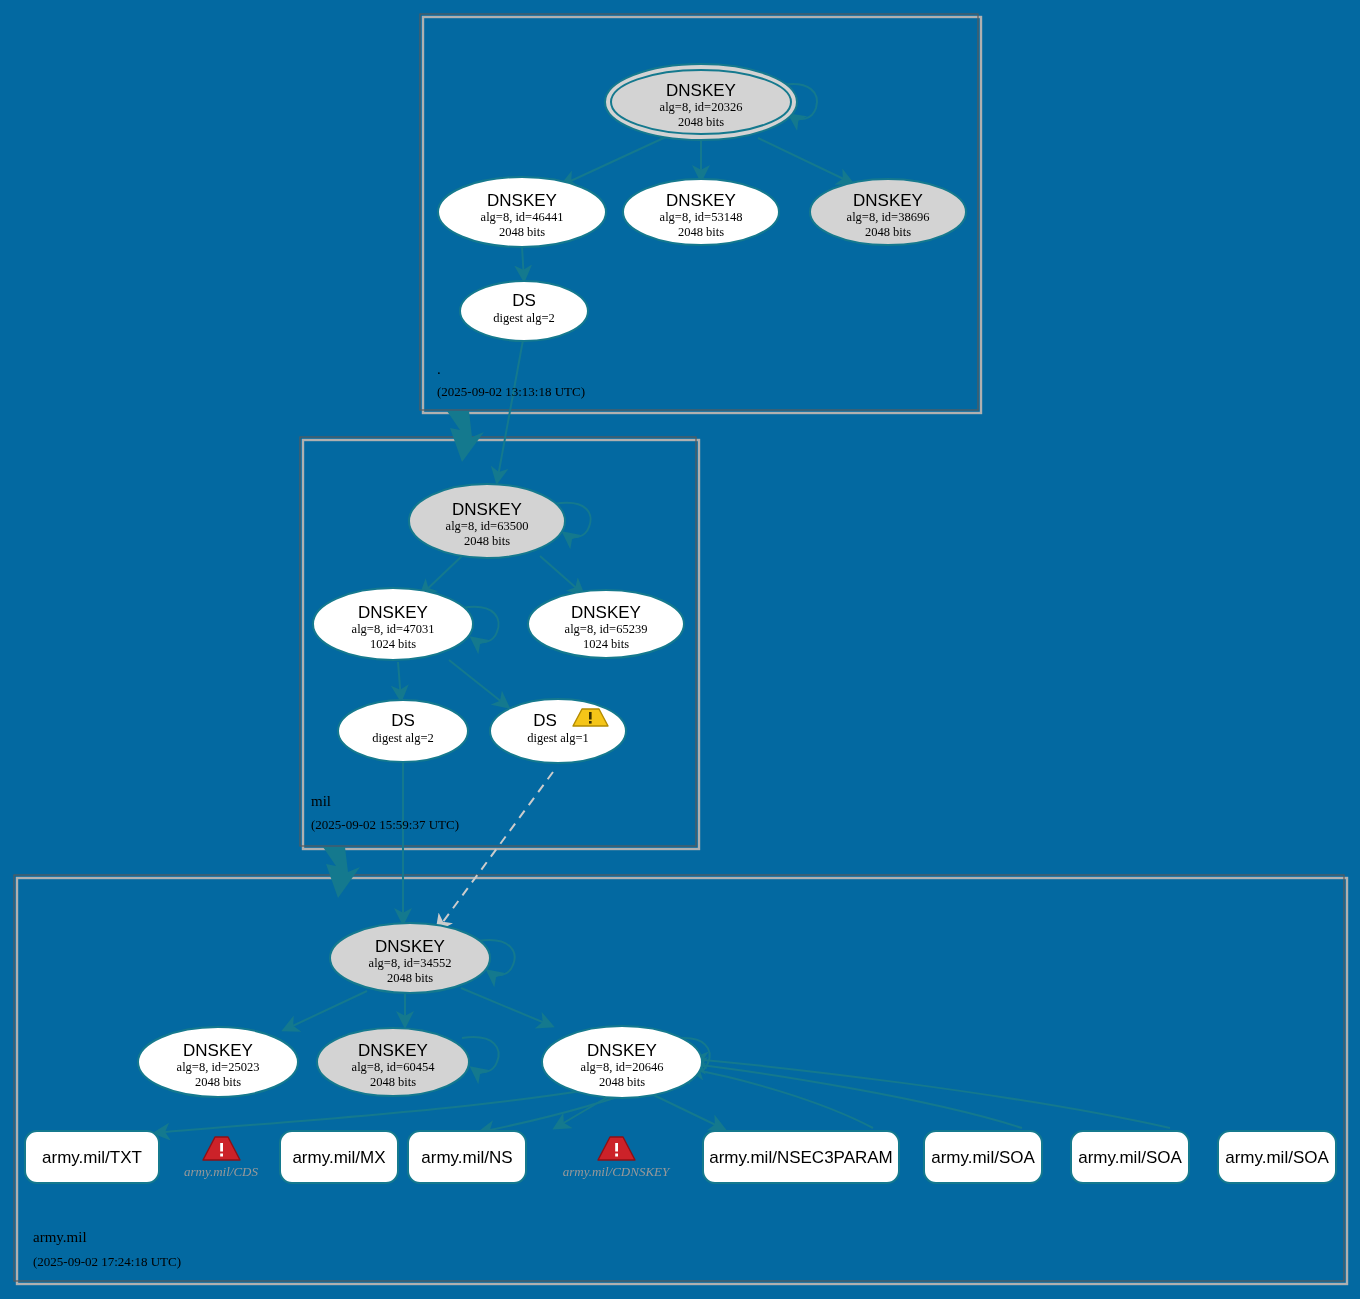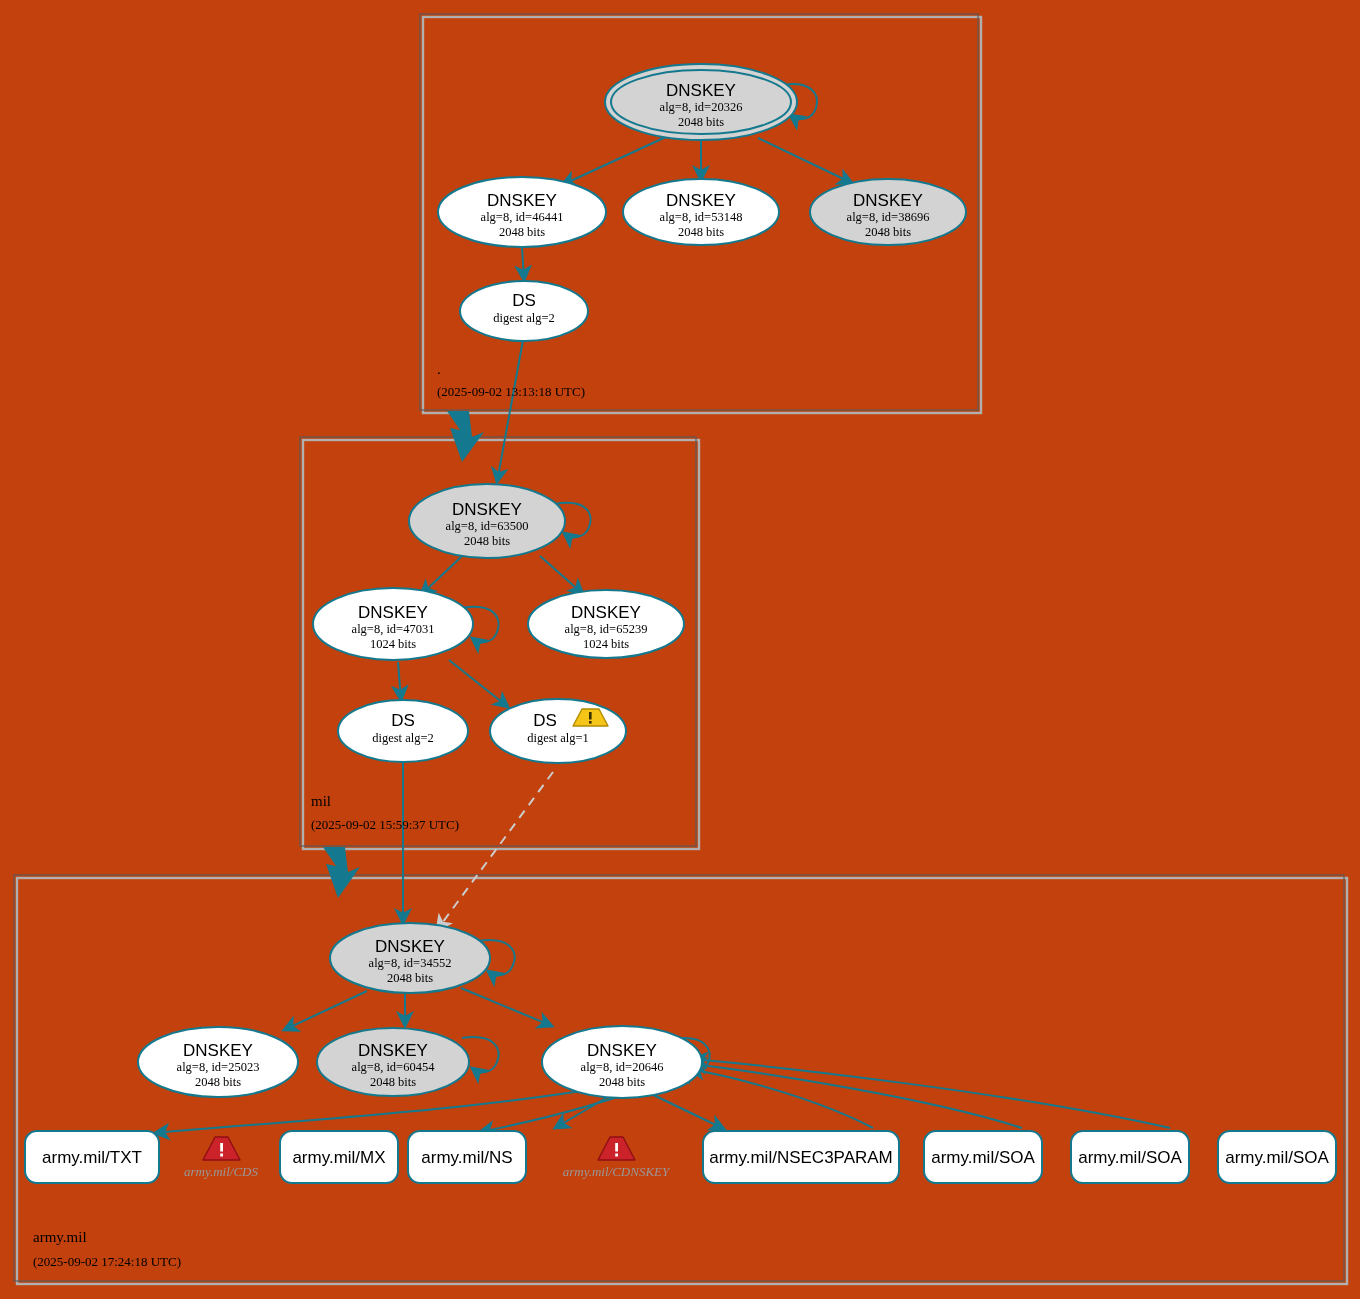--- a/index.html
+++ b/index.html
@@ -1,17 +1,17 @@
 <!DOCTYPE html>
 <html><head>
 <meta charset="utf-8">
 <style>
   html,body{margin:0;padding:0;background:#ffffff;}
   body{font-family:"Liberation Sans",sans-serif;}
-  #stage{position:relative;width:1360px;height:1299px;overflow:hidden;background:#c2410c;}
+  #stage{position:relative;width:1360px;height:1299px;overflow:hidden;background:#0369a1;}
   #svg{position:absolute;left:0;top:0;width:1360px;height:1299px;}
 
   .zone-box{fill:none;stroke:#5a5a5a;stroke-width:1.2;}
   .zone-shadow{fill:none;stroke:#b0b0b0;stroke-width:2.4;}
 
   .ell{fill:#ffffff;stroke:#14798e;stroke-width:2;}
   .ell.gray{fill:#d3d3d3;}
   .rrbox{fill:#ffffff;stroke:#14798e;stroke-width:2;}
 
   .edge{fill:none;stroke:#14798e;stroke-width:2;}

